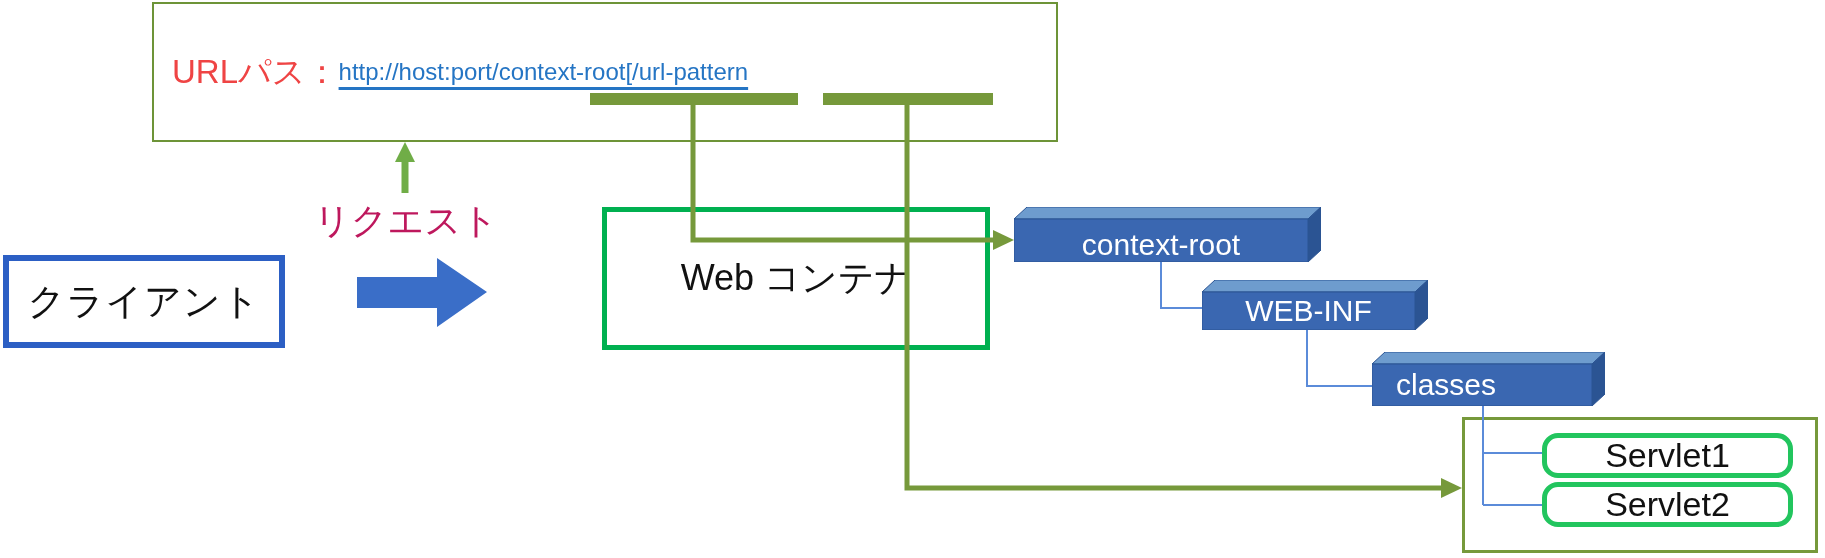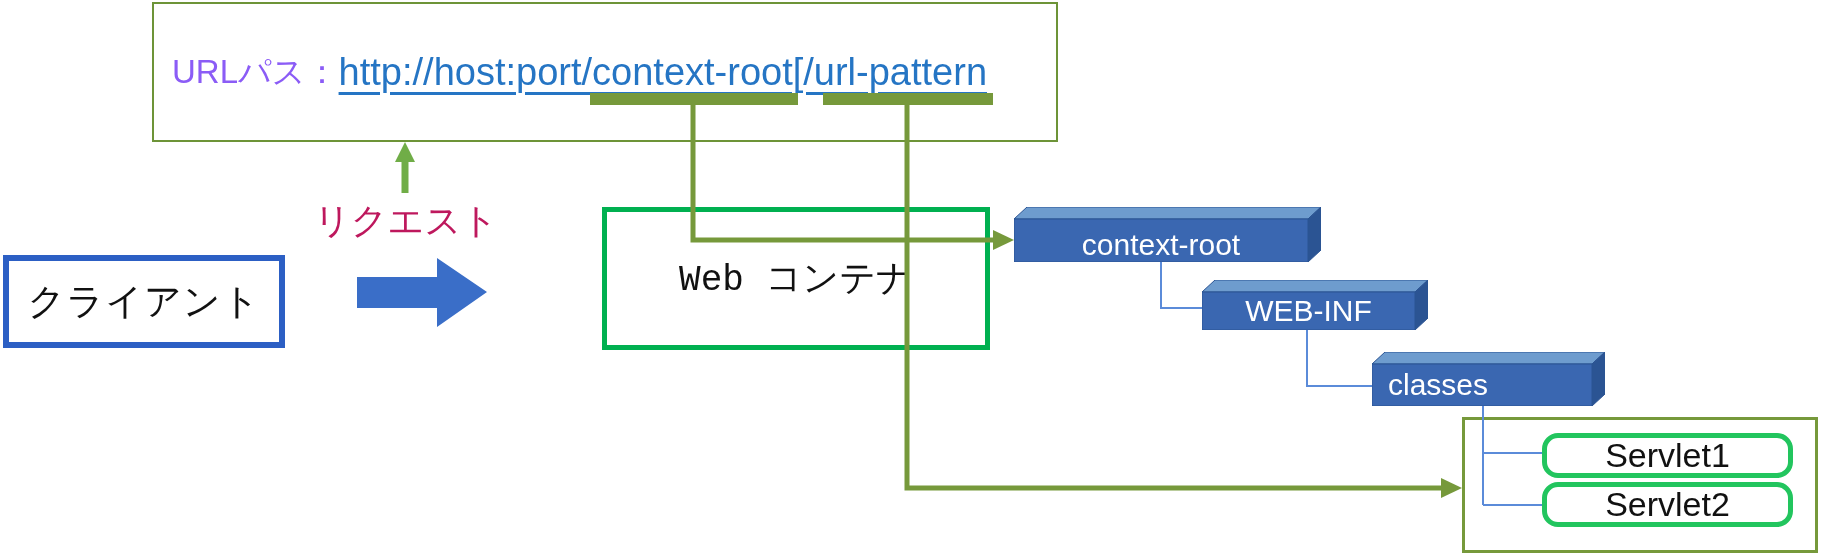--- a/index.html
+++ b/index.html
@@ -5,53 +5,53 @@
   html,body{margin:0;padding:0;background:#ffffff;}
   .canvas{
     position:relative;width:1825px;height:558px;background:#ffffff;overflow:hidden;
     font-family:"Liberation Sans","DejaVu Sans",sans-serif;color:#1a1a1a;
   }
   .abs{position:absolute;}
 
   
   .url-box{left:152px;top:2px;width:906px;height:140px;border:2px solid #6d9438;background:#ffffff;box-sizing:border-box;}
   .url-line{left:172px;top:2px;height:140px;display:flex;align-items:center;white-space:nowrap;}
-  .url-label{font-size:33px;color:#8b5cf6;}
-  .url-link{font-size:38px;color:#2575c4;text-decoration:underline;text-decoration-thickness:3px;text-underline-offset:7px;}
+  .url-label{font-size:33px;color:#ef4444;}
+  .url-link{font-size:24px;color:#2575c4;text-decoration:underline;text-decoration-thickness:3px;text-underline-offset:7px;}
 
   
   .seg-bar{background:#76993b;height:12px;top:93px;}
   .bar1{left:590px;width:208px;}
   .bar2{left:823px;width:170px;}
 
   
   .request-label{left:300px;top:200px;width:212px;height:42px;display:flex;align-items:center;justify-content:center;font-size:36px;color:#be185d;}
   .client-box{left:3px;top:255px;width:282px;height:93px;border:6px solid #2c5fc4;box-sizing:border-box;background:#ffffff;display:flex;align-items:center;justify-content:center;font-size:37px;color:#111111;letter-spacing:1px;}
 
   
   .web-container{left:602px;top:207px;width:388px;height:143px;border:5px solid #00b050;box-sizing:border-box;background:transparent;display:flex;align-items:center;justify-content:center;font-size:36px;color:#111111;}
 
   
   .cube{position:absolute;}
   .cube svg{display:block;}
   .cube-top{fill:#6e9cce;stroke:#2b5493;stroke-width:1;}
   .cube-side{fill:#2b5493;stroke:#2b5493;stroke-width:1;}
   .cube-front{fill:#3a67b1;stroke:#2b5493;stroke-width:1;}
   .cube-label{position:absolute;display:flex;align-items:center;justify-content:center;color:#ffffff;font-size:30px;white-space:nowrap;}
-  .cube-label.left{justify-content:flex-start;padding-left:16px;box-sizing:border-box;}
+  .cube-label.left{justify-content:flex-start;padding-left:16px;box-sizing:border-box;margin-left:8px;}
 
   
   .servlet-container{left:1462px;top:417px;width:356px;height:136px;border:3px solid #76993b;box-sizing:border-box;background:#ffffff;}
   .servlet-box{width:251px;height:45px;left:1542px;border:5px solid #22c55e;border-radius:16px;box-sizing:border-box;background:#ffffff;display:flex;align-items:center;justify-content:center;font-size:34px;color:#111111;}
   .servlet1{top:433px;}
   .servlet2{top:482px;}
 
   
   .overlay{left:0;top:0;width:1825px;height:558px;pointer-events:none;z-index:30;}
-  .z10{z-index:10;font-family:Liberation Mono, monospace;} .z20{z-index:20;} .z25{z-index:25;}
+  .z10{z-index:10;} .z20{z-index:20;} .z25{z-index:25;}
 </style>
 </head>
 <body>
 
 <div class="canvas">
 
   <div class="abs url-box z10"></div>
   <div class="abs url-line z20">
     <span class="url-label">URLパス：</span>
     <span class="url-link">http://host:port/context-root[/url-pattern</span>

